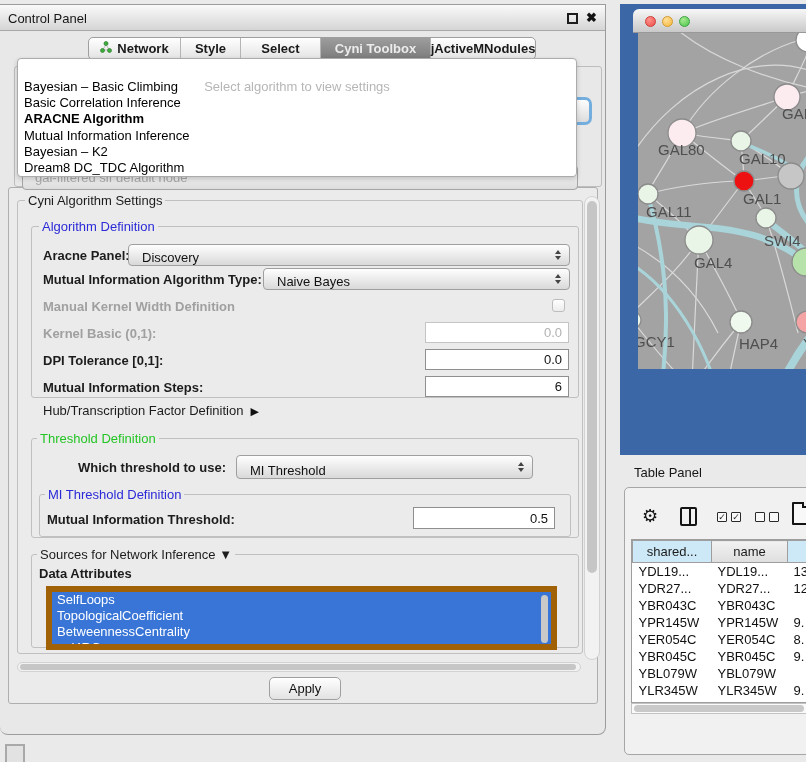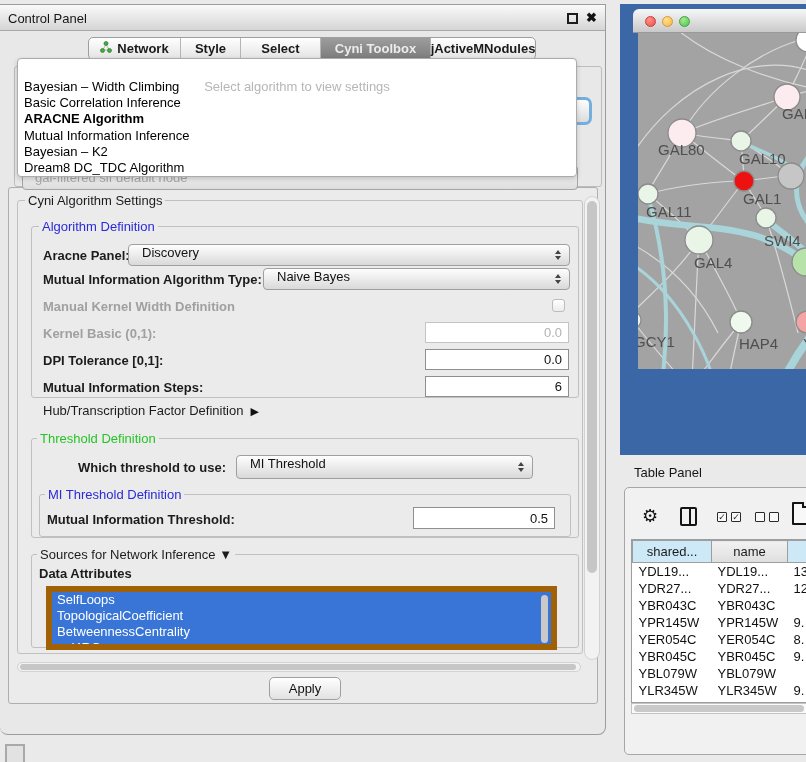--- a/index.html
+++ b/index.html
@@ -53,21 +53,21 @@
                     border:1px solid #aeaeae; border-radius:3px; }
   .group { border:1px solid #c0c0c0; border-radius:3px; }
   .legend { font-size:13px; background:#ebebeb; padding:0 3px; white-space:nowrap; }
   .legend.plain { color:#1c1c1c; }
   .legend.blue { color:#2a2ad8; }
   .legend.green { color:#25c525; }
   .lbl { font-size:13px; font-weight:bold; color:#1c1c1c; white-space:nowrap; }
   .lbl.disabled { color:#a0a0a0; }
   .lbl.normal { font-weight:normal; }
   .combo { background:linear-gradient(#fefefe,#d9d9d9); border:1px solid #9f9f9f; border-radius:4px;
-           font-size:13px; color:#111; display:flex; align-items:flex-start; padding-left:13px; }
+           font-size:13px; color:#111; display:flex; align-items:flex-end; padding-left:13px; }
   .stepper { position:absolute; right:8px; top:50%; transform:translateY(-50%); display:flex;
              flex-direction:column; gap:2px; }
   .stepper i { display:block; width:0; height:0; border-left:3.5px solid transparent; border-right:3.5px solid transparent; }
   .stepper .up { border-bottom:4px solid #444; }
   .stepper .dn { border-top:4px solid #444; }
   .field { background:#fff; border:1px solid #8f8f8f; font-size:13px; color:#111;
            display:flex; align-items:center; justify-content:flex-end; padding-right:6px; }
   .field.disabled { border-color:#c4c4c4; color:#b2b2b2; }
   .checkbox { border:1px solid #bdbdbd; border-radius:3px; background:linear-gradient(#ffffff,#ececec); }
   .arrow-glyph { font-size:11px; color:#111; margin-left:7px; }
@@ -152,21 +152,21 @@
       </div>
 
     <div class="abs inference-group"></div>
     <div class="abs inference-legend">Inference Algorithm</div>
     <div class="abs focus-combo"></div>
     <div class="abs behind-combo">gal-filtered sif default node</div>
 
     <div class="abs popup">
       <div class="popup-prompt">Select algorithm to view settings</div>
       <div id="popup-list">
-          <div class="popup-item">Bayesian – Width Climbing</div>
+          <div class="popup-item">Bayesian – Basic Climbing</div>
           <div class="popup-item">Basic Correlation Inference</div>
           <div class="popup-item bold">ARACNE Algorithm</div>
           <div class="popup-item">Mutual Information Inference</div>
           <div class="popup-item">Bayesian – K2</div>
           <div class="popup-item">Dream8 DC_TDC Algorithm</div>
         </div>
     </div>
 
     <div class="abs settings-outer">
       <div class="abs group" style="left:8px; top:12px; width:566px; height:454px;"></div>

